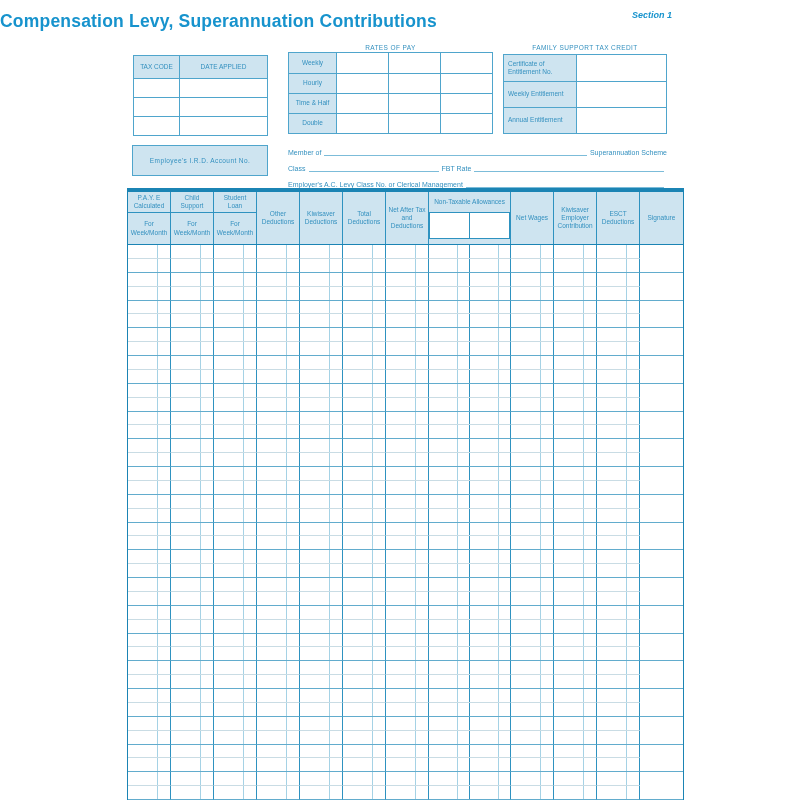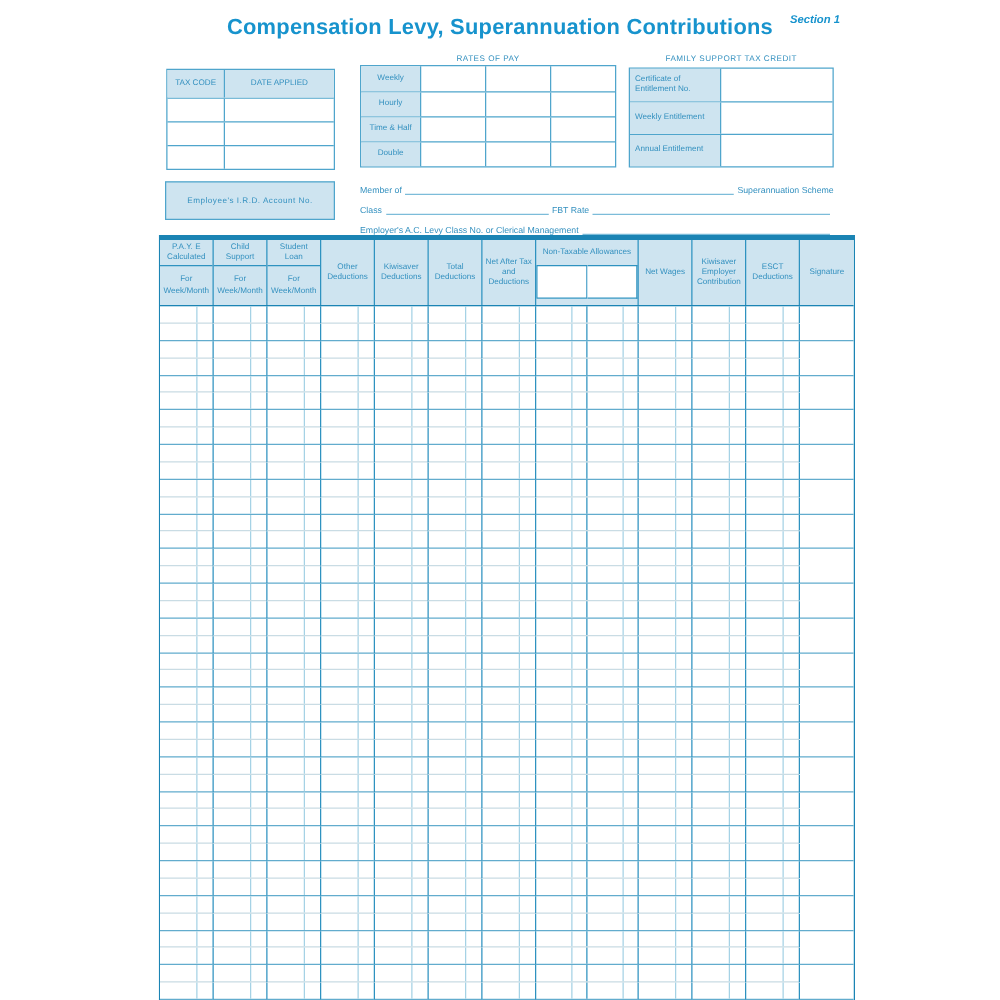--- a/index.html
+++ b/index.html
@@ -4,21 +4,21 @@
 <style>
   html,body{margin:0;padding:0}
   body{
     width:800px;height:800px;background:#ffffff;position:relative;overflow:hidden;
     font-family:"Liberation Sans", sans-serif;
     --title-blue:#1793cd; --text-blue:#3390bf; --fill:#cee4f0;
     --border:#4fa5cc; --border-mid:#2e92c0; --border-dark:#1b84b4;
     --row-light:#c9dce4; --row-teal:#62accd; --cents:#a5d2e5; --uline:#7cbcd9;
   }
   .abs{position:absolute}
-  .title{top:11px;left:0;right:0;text-align:center;font-size:17.5px;font-weight:bold;color:var(--title-blue);letter-spacing:.2px}
+  .title{top:11px;left:0;right:0;font-size:17.5px;font-weight:bold;color:var(--title-blue);letter-spacing:.2px}
   .section{top:10px;right:128px;font-size:9px;font-weight:bold;font-style:italic;color:var(--title-blue)}
   .boxtitle{font-size:6.5px;color:var(--text-blue);text-align:center;letter-spacing:.4px}
 
   
   .mini{border:1px solid var(--border);box-sizing:border-box}
   .mrow{display:flex;box-sizing:border-box}
   .mrow + .mrow{border-top:1px solid var(--border)}
   .mc{box-sizing:border-box;display:flex;align-items:center;justify-content:center;text-align:center;
       font-size:6.5px;color:var(--text-blue);line-height:1.25}
   .mc + .mc{border-left:1px solid var(--border)}

